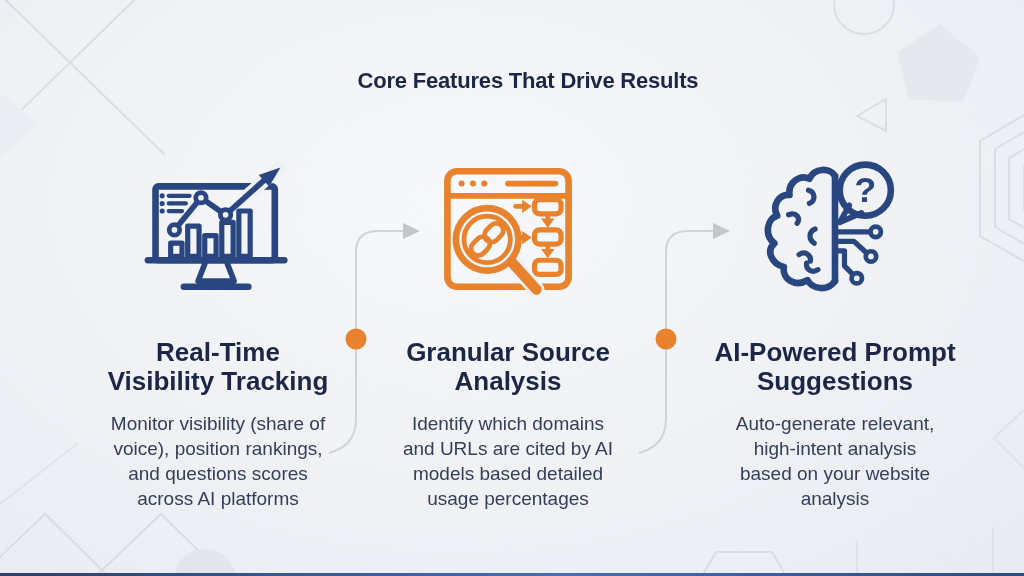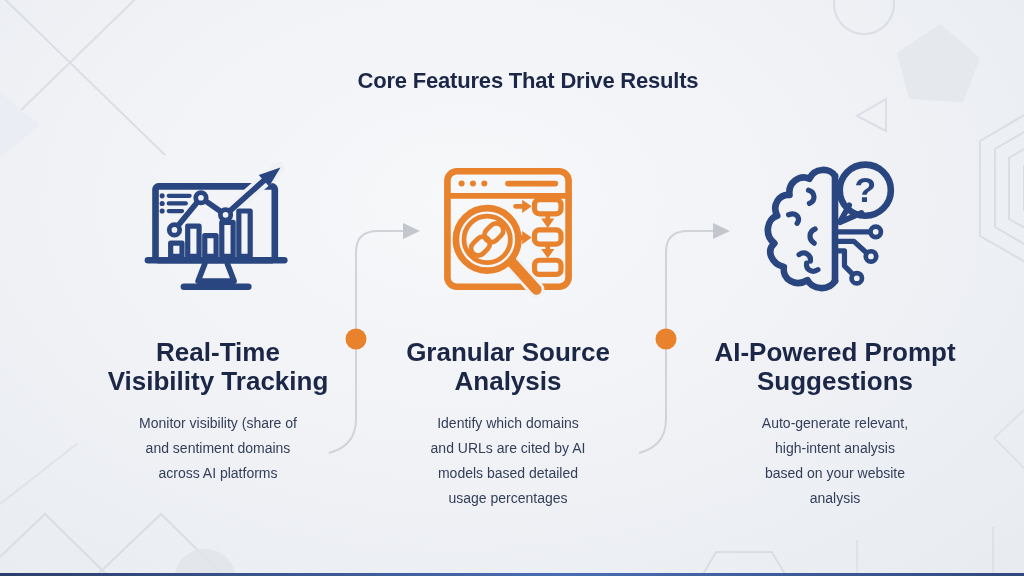--- a/index.html
+++ b/index.html
@@ -12,21 +12,21 @@
   .decor,.connectors{position:absolute;left:0;top:0;width:1024px;height:576px;pointer-events:none;}
   .title{
     position:absolute;top:52px;left:0;width:100%;margin:16px;text-align:center;
     font-size:22px;font-weight:bold;letter-spacing:-0.2px;color:var(--navy,#1c2747);
   }
   .col{position:absolute;top:150px;width:300px;text-align:center;}
   .col-1{left:68px;} .col-2{left:358px;} .col-3{left:685px;}
   .icon-wrap{height:158px;display:flex;align-items:center;justify-content:center;margin-bottom:30px;}
   .icon{width:152px;height:142px;}
   .f-title{margin:0 0 15px 0;font-size:26px;line-height:29px;font-weight:bold;color:var(--navy,#1c2747);}
-  .f-desc{margin:8px;font-size:14px;line-height:25px;color:var(--body-text,#333e59);}
+  .f-desc{margin:8px;font-size:19px;line-height:25px;color:var(--body-text,#333e59);}
   .t-line,.d-line{display:block;}
   
   .conn-line{fill:none;stroke:var(--connector-gray,#d0d3d8);stroke-width:2;}
   .conn-arrow{fill:#c3c7cd;}
   .conn-dot{fill:var(--orange,#e8822d);}
   
   .st-n{stroke:var(--icon-navy,#2a4680);fill:none;stroke-width:7;stroke-linecap:round;stroke-linejoin:round;}
   .st-n5{stroke:var(--icon-navy,#2a4680);fill:none;stroke-width:5.5;stroke-linecap:round;stroke-linejoin:round;}
   .fl-n{fill:var(--icon-navy,#2a4680);stroke:none;}
   .st-o{stroke:var(--orange,#e8822d);fill:none;stroke-width:7;stroke-linecap:round;stroke-linejoin:round;}
@@ -109,21 +109,22 @@
             <circle cx="88" cy="60" r="5.5"></circle>
         </g>
       </svg>
     </div>
     <h2 class="f-title">
       <span class="t-line">Real-Time</span>
       <span class="t-line">Visibility Tracking</span>
     </h2>
     <p class="f-desc">
       <span class="d-line">Monitor visibility (share of</span>
-      <span class="d-line">and sentiment domains</span>
+      <span class="d-line">voice), position rankings,</span>
+      <span class="d-line">and questions scores</span>
       <span class="d-line">across AI platforms</span>
     </p>
   </section>
 
   <section class="col col-2">
     <div class="icon-wrap">
       <svg class="icon" viewBox="0 0 160 150" aria-hidden="true">
         <rect class="st-o" x="16" y="14" width="128" height="122" rx="10"></rect>
         <path class="st-o" style="stroke-width:6" d="M16,40 H144"></path>
         <g class="fl-o">

